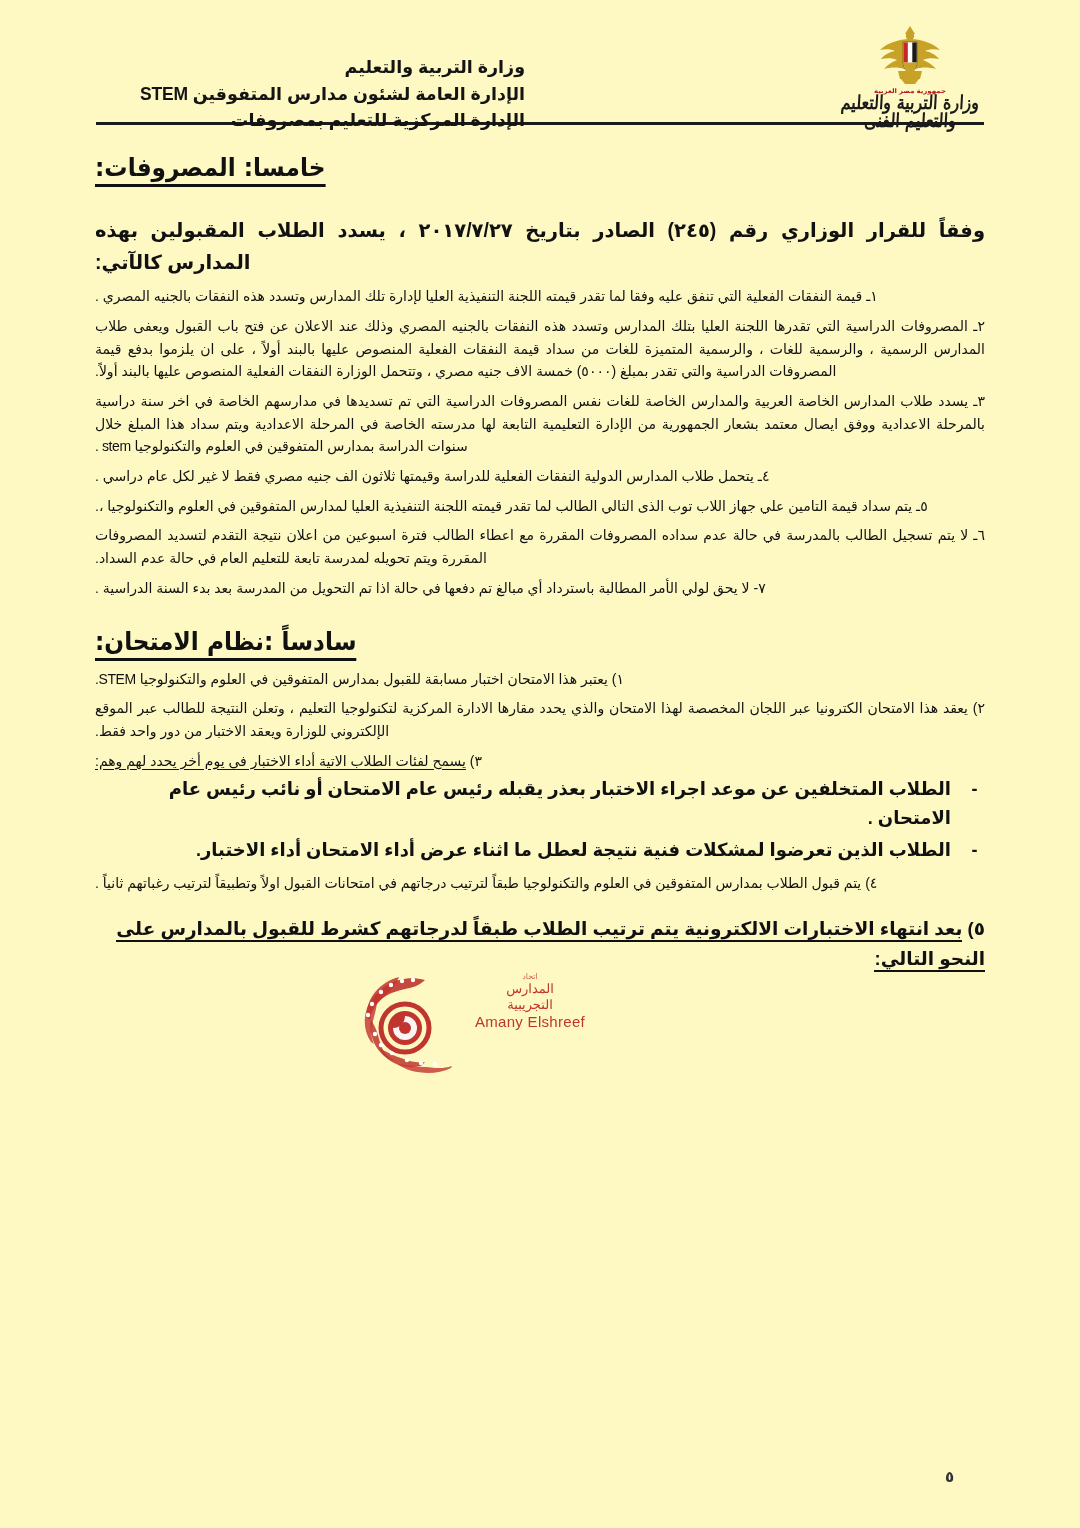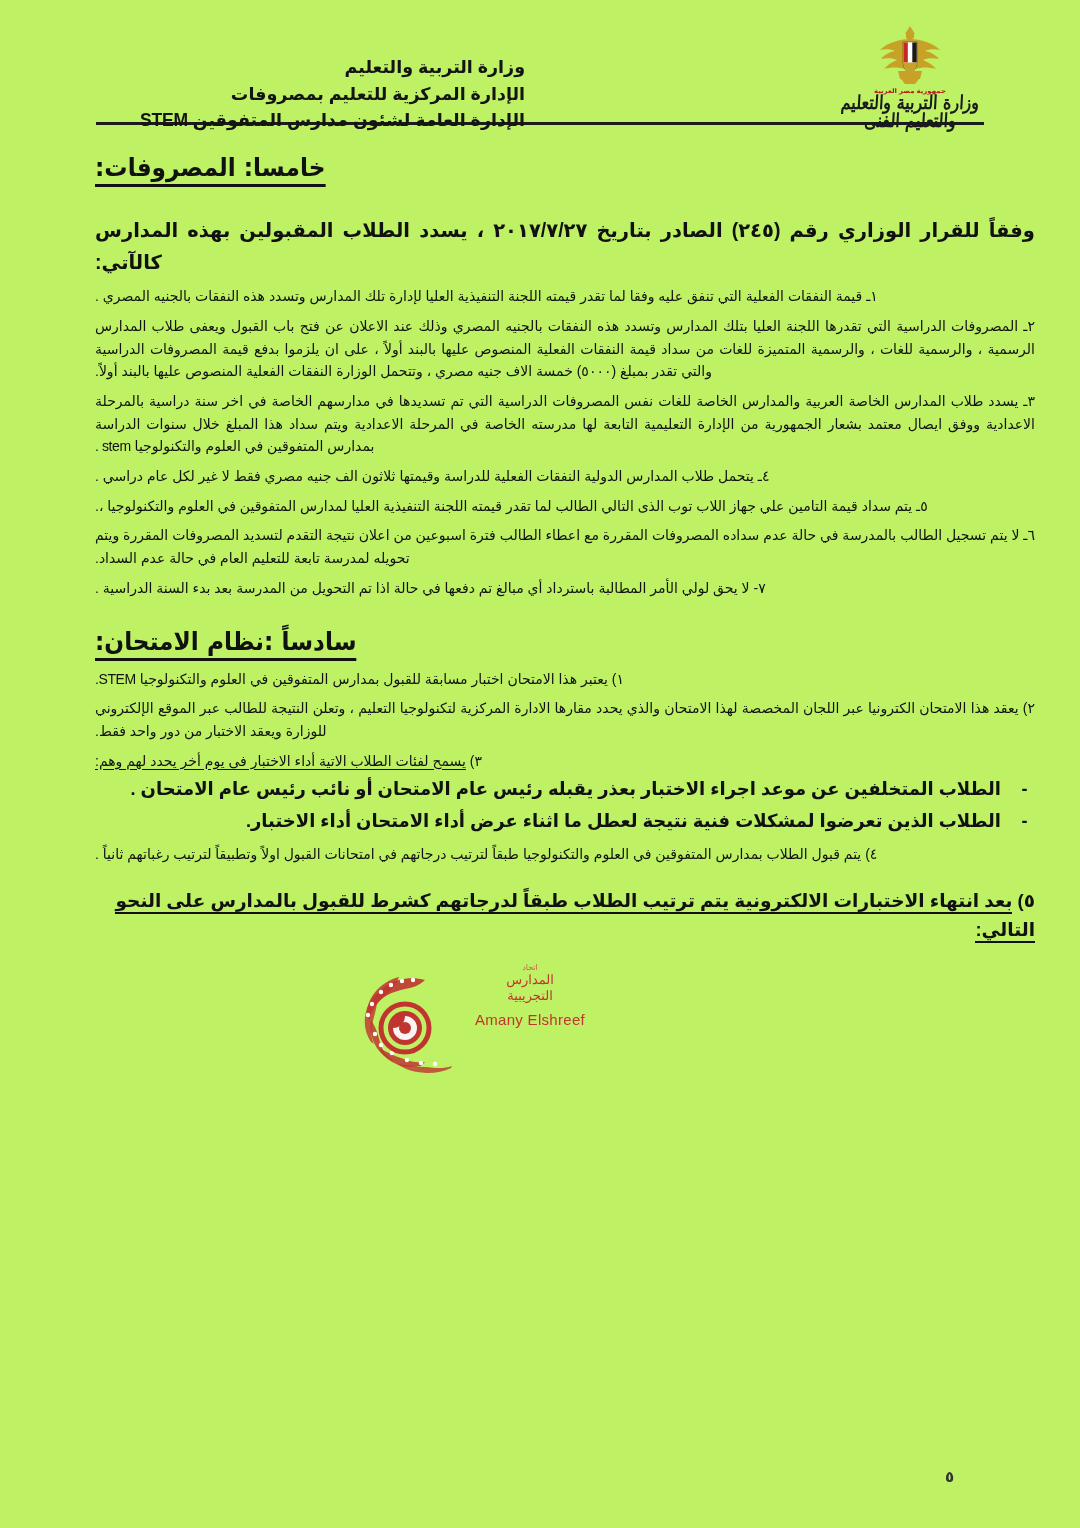--- a/index.html
+++ b/index.html
@@ -16,21 +16,21 @@
     color: #111111;
     overflow: hidden;
   }
 
   .page {
     position: relative;
     width: 1080px;
     height: 1528px;
     box-sizing: border-box;
     padding: 0;
-    background: #bef264;
+    background: #fef9c3;
   }
 
   
   .header {
     display: flex;
     flex-direction: row-reverse;
     align-items: flex-start;
     justify-content: space-between;
     padding: 22px 95px 0 140px;
     box-sizing: border-box;
@@ -81,21 +81,21 @@
   .rule {
     height: 3px;
     background: #1b1b1b;
     margin: 4px 96px 0 96px;
   }
 
   
   .content {
     direction: rtl;
     text-align: justify;
-    padding: 0 45px 0 95px;
+    padding: 0 95px 0 95px;
     box-sizing: border-box;
     position: relative;
   }
 
   .section-title {
     font-size: 25px;
     font-weight: bold;
     text-align: left;
     direction: rtl;
     margin: 28px 0 4px 0;
@@ -188,21 +188,21 @@
     font-family: "DejaVu Serif", serif;
   }
   .stamp-txt .s-sm { font-size: 8px; opacity: .75; display:block; }
   .stamp-txt .s-md { font-size: 13px; display:block;text-align:center; }
   .stamp-txt .s-en {
     font-size: 15px;
     display:block;
     direction: ltr;
     font-family: "Liberation Sans", sans-serif;
     letter-spacing: .3px;
-    margin-top: 8px;
+    margin-top: 1px;
   }
 
   
   .page-number {
     position: absolute;
     left: 0;
     right: 0;
     bottom: 42px;
     text-align: left;
     padding-left: 945px;
@@ -213,22 +213,22 @@
 </style>
 </head>
 <body>
 
 <div class="page">
 
   <div class="header">
 
     <div class="header-text">
       <div>وزارة التربية والتعليم</div>
+      <div>الإدارة العامة لشئون مدارس المتفوقين STEM</div>
       <div>الإدارة المركزية للتعليم بمصروفات</div>
-      <div>الإدارة العامة لشئون مدارس المتفوقين STEM</div>
     </div>
 
     <div class="logo-block">
       <svg class="eagle" width="78" height="62" viewBox="0 0 78 62">
 
         <path d="M39 2 L34 10 L44 10 Z" fill="#c8a227"></path>
         <circle cx="39" cy="12" r="4.2" fill="#c8a227"></circle>
 
         <path d="M39 15 C28 15 16 19 9 26 C14 25 20 25 24 27 C18 28 13 31 10 35 C16 34 22 34 26 36 C21 38 16 41 13 45 C20 43 28 43 33 45 L39 45 Z" fill="#c8a227"></path>
         <path d="M39 15 C50 15 62 19 69 26 C64 25 58 25 54 27 C60 28 65 31 68 35 C62 34 56 34 52 36 C57 38 62 41 65 45 C58 43 50 43 45 45 L39 45 Z" fill="#c8a227"></path>
@@ -359,21 +359,21 @@
         <circle cx="52" cy="92" r="2.2" fill="#ffffff"></circle>
         <circle cx="66" cy="95" r="2.2" fill="#ffffff"></circle>
         <circle cx="80" cy="96" r="2.2" fill="#ffffff"></circle>
       </g>
 
       <circle cx="50" cy="60" r="24" fill="none" stroke="#c0352f" stroke-width="5"></circle>
       <circle cx="50" cy="60" r="17" fill="#c0352f"></circle>
       <path d="M50 48 A12 12 0 1 1 38 60 A12 12 0 0 0 50 48 Z" fill="#ffffff" opacity="0.95"></path>
       <circle cx="50" cy="60" r="6" fill="#c0352f"></circle>
     </svg>
-    <div class="stamp-txt" style="right:0;top:3px;width:140px;">
+    <div class="stamp-txt" style="right:0;top:12px;width:140px;">
       <span class="s-sm">اتحاد</span>
       <span class="s-md">المدارس</span>
       <span class="s-md">التجريبية</span>
       <span class="s-en">Amany Elshreef</span>
     </div>
   </div>
 
   <div class="page-number">٥</div>
 
 </div>

